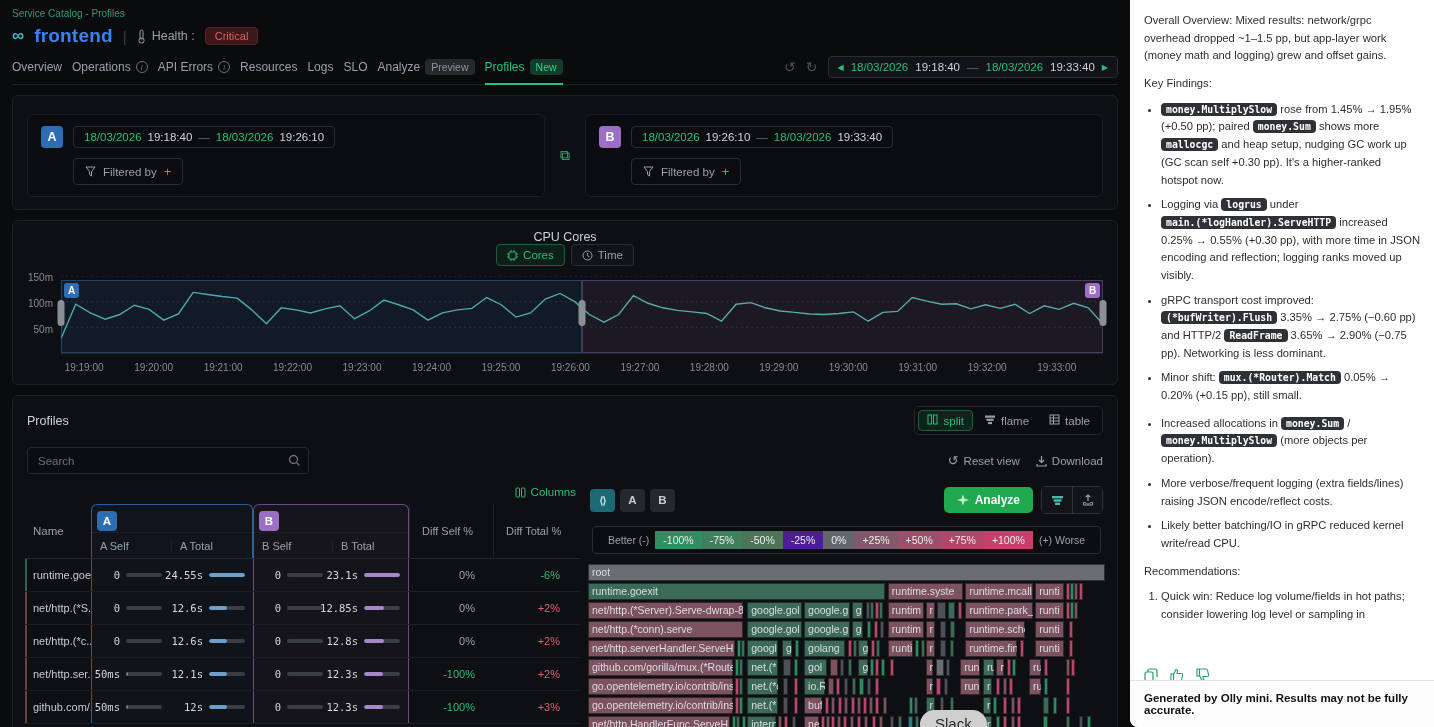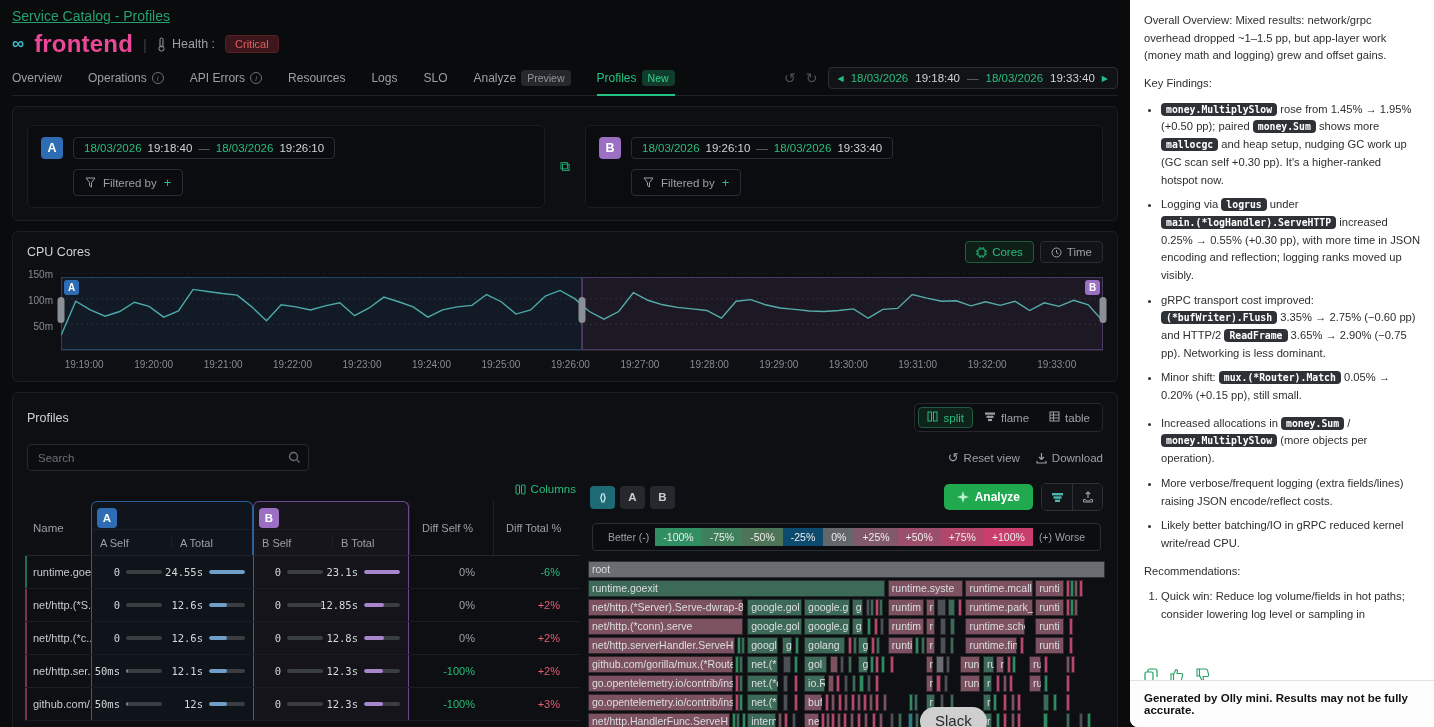--- a/index.html
+++ b/index.html
@@ -2,31 +2,31 @@
 <html><head>
 <meta charset="utf-8">
 <style>
   * { margin:0; padding:0; box-sizing:border-box; }
   html,body { width:1434px; height:727px; overflow:hidden; background:#0a0b0d;
     font-family:"Liberation Sans", sans-serif; color:#c9ccd1; }
   body { display:flex; }
   .main { width:1130px; height:727px; padding:6px 12px 0 12px; overflow:hidden; }
 
   
-  .breadcrumb { color:#25a06e; font-size:14px; padding:2px 0 4px 0;text-decoration:underline; }
+  .breadcrumb { color:#25a06e; font-size:10px; padding:2px 0 4px 0; }
   .svc-row { display:flex; align-items:center; gap:10px; padding:2px 0 6px 0; }
   .inf-ic { color:#3fb6c9; font-size:17px; font-weight:bold; }
-  .svc-name { color:#ec4899; font-size:24px; font-weight:bold; letter-spacing:.2px; }
+  .svc-name { color:#3b82f6; font-size:19px; font-weight:bold; letter-spacing:.2px; }
   .svc-div { color:#3a3d42; font-size:15px; }
   .health-lbl { color:#9aa0a6; font-size:12.5px; display:flex; align-items:center; gap:6px; }
   .crit-badge { background:#3c181c; border:1px solid #5a2026; color:#e25f5f; font-size:11px;
     padding:2px 9px; border-radius:4px; }
   .nav-row { display:flex; justify-content:space-between; align-items:flex-end;
     border-bottom:1px solid #1f2126; padding-bottom:0; }
-  .tabs { display:flex; align-items:center; gap:26px; }
+  .tabs { display:flex; align-items:center; gap:10px; }
   .tab { display:flex; align-items:center; gap:5px; font-size:12px; color:#9aa0a6;
     padding:6px 0 9px 0; cursor:pointer; position:relative; }
   .tab.active { color:#25c183; }
   .tab.active::after { content:""; position:absolute; left:0; right:0; bottom:-1px; height:2px; background:#25c183; }
   .info-ic { width:12px; height:12px; border:1px solid #6b7076; border-radius:50%; color:#6b7076;
     font-size:8px; display:inline-flex; align-items:center; justify-content:center; font-style:italic; }
   .tab-badge { background:#26282c; color:#8f959b; font-size:10.5px; padding:2px 6px; border-radius:4px; }
   .tab-badge.green { background:#123d2c; color:#2bd48b; }
   .nav-right { display:flex; align-items:center; gap:10px; padding-bottom:6px; }
   .hist-ic { color:#4d5157; font-size:14px; cursor:pointer; }
@@ -53,21 +53,21 @@
     display:flex; align-items:center; justify-content:center; }
   .ab-badge.a { background:#2e6db4; } .ab-badge.b { background:#9b6fc3; }
   .ab-badge.sm { width:15px; height:15px; font-size:10px; border-radius:3px; }
   .date-box { display:flex; align-items:center; gap:6px; border:1px solid #2a2d33; border-radius:4px;
     padding:4px 10px; font-size:11.5px; cursor:pointer; }
   .filter-btn { display:inline-flex; align-items:center; gap:7px; border:1px solid #2a2d33; border-radius:4px;
     padding:5px 11px; font-size:11.5px; color:#9aa0a6; margin-top:10px; cursor:pointer; }
   .filter-btn .plus { color:#2bbd7e; font-size:13px; }
 
   
-  .cores-head { display:flex; justify-content:space-between; align-items:center; padding:9px 14px 4px 14px; }
+  .cores-head { display:flex; justify-content:space-between; align-items:center; padding:9px 14px 4px 14px;flex-direction:column; }
   .btn-group { display:flex; gap:6px; }
   .pill-btn { display:inline-flex; align-items:center; gap:5px; font-size:11.5px; color:#9aa0a6;
     border:1px solid #2a2d33; border-radius:4px; padding:4px 10px; background:#121316; cursor:pointer; }
   .pill-btn.active { color:#2bbd7e; border-color:#1f5c43; background:#0d1f17;text-align:right; }
   .chart-wrap { display:flex; padding:6px 14px 0 6px; }
   .ylabels { width:42px; position:relative; font-size:10px; color:#878c92; }
   .ylabels span { position:absolute; right:8px; }
   .plot { position:relative; flex:1; height:78px; border-bottom:1px solid #24262b; }
   .region { position:absolute; top:4px; bottom:0; }
   .region.a { left:0; width:50%; background:rgba(46,109,180,.12); border:1px solid rgba(62,120,180,.45); }
@@ -621,21 +621,21 @@
             </span>
           </div>
         </div>
         <div class="fg-legend-row">
           <div class="fg-legend">
             <span class="lg-lbl">Better (-)</span>
             <span id="lg-cells" style="display:flex">
                 <span class="lg-cell" style="background: rgb(47, 143, 99);">-100%</span>
                 <span class="lg-cell" style="background: rgb(63, 127, 92);">-75%</span>
                 <span class="lg-cell" style="background: rgb(78, 116, 88);">-50%</span>
-                <span class="lg-cell" style="background: #0c4a6e;">-25%</span>
+                <span class="lg-cell" style="background: #4c1d95;">-25%</span>
                 <span class="lg-cell" style="background: rgb(99, 102, 107);">0%</span>
                 <span class="lg-cell" style="background: rgb(130, 89, 106);">+25%</span>
                 <span class="lg-cell" style="background: rgb(155, 79, 106);">+50%</span>
                 <span class="lg-cell" style="background: rgb(178, 70, 107);">+75%</span>
                 <span class="lg-cell" style="background: rgb(201, 62, 109);">+100%</span>
               </span>
             <span class="lg-lbl">(+) Worse</span>
           </div>
         </div>
         <div class="fg-rows" id="fg-rows">

